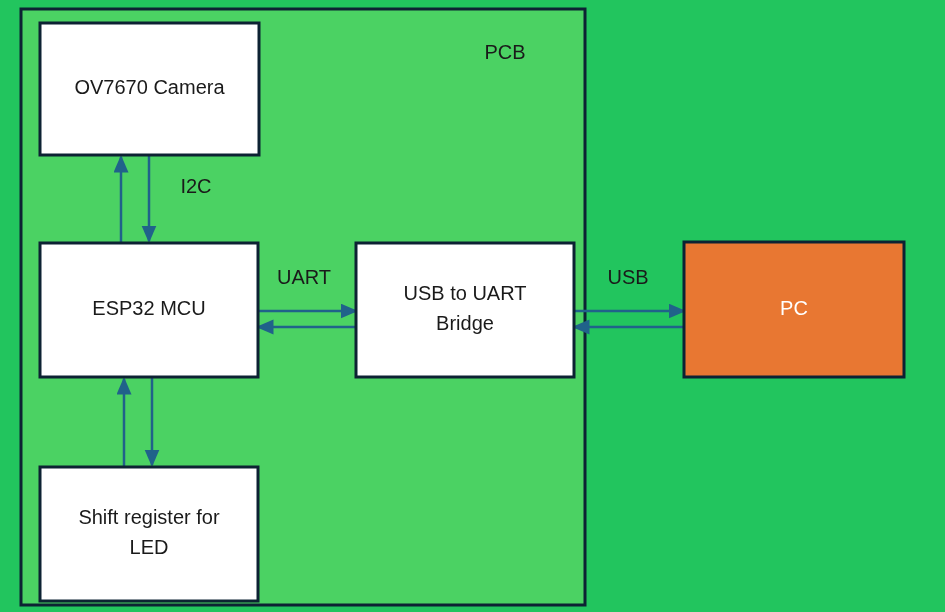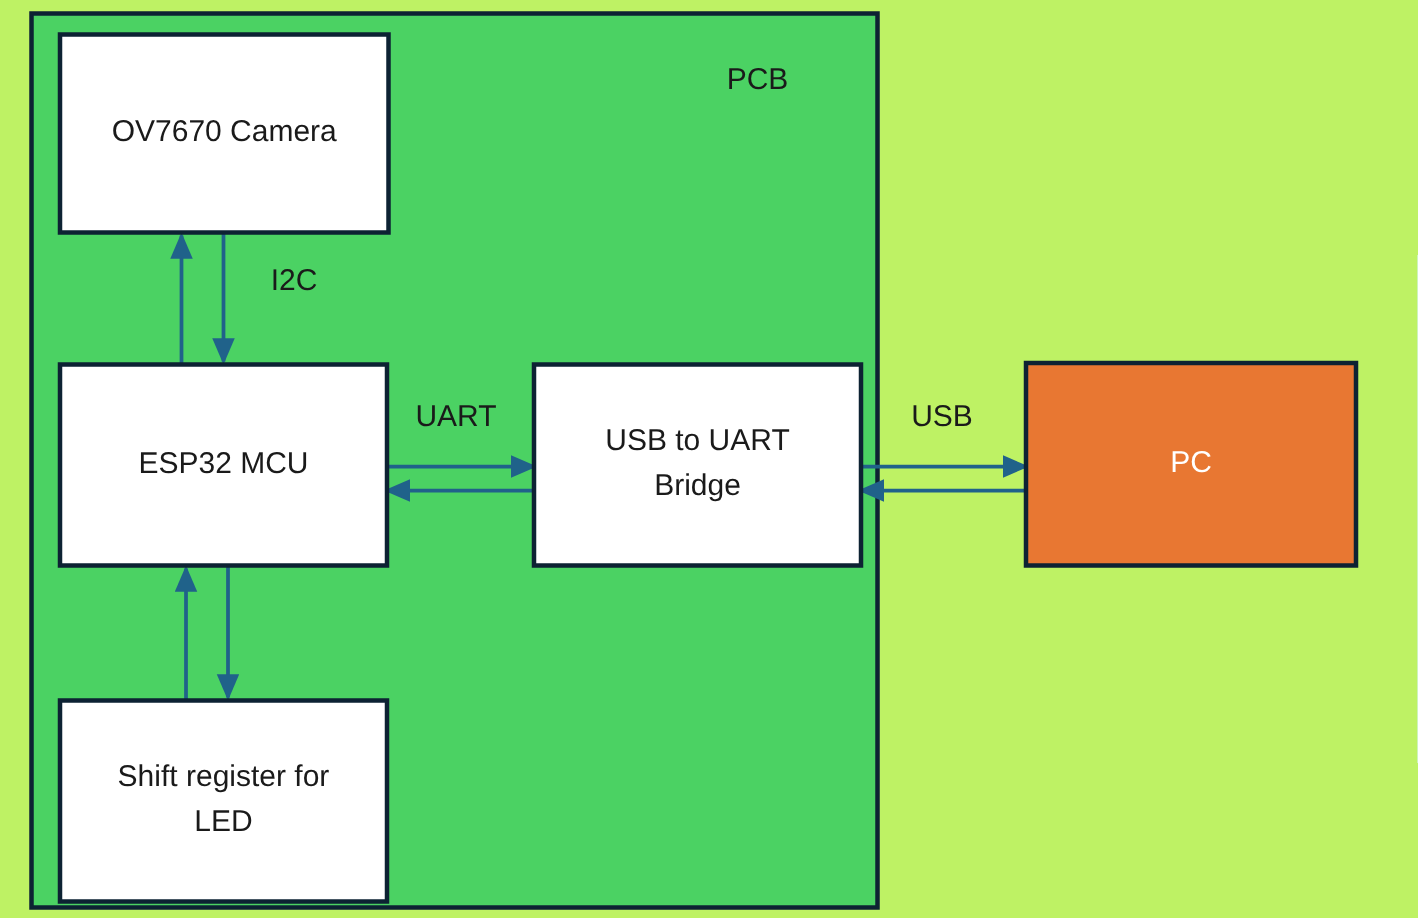--- a/index.html
+++ b/index.html
@@ -10,21 +10,21 @@
   body {
     width: 945px;
     height: 612px;
     font-family: "Liberation Sans", sans-serif;
     overflow: hidden;
   }
   #stage {
     position: relative;
     width: 945px;
     height: 612px;
-    background: #bef264;
+    background: #22c55e;
   }
   svg.diagram {
     position: absolute;
     left: 0;
     top: 0;
     width: 945px;
     height: 612px;
   }
   .node-rect {
     stroke: #0d2233;

